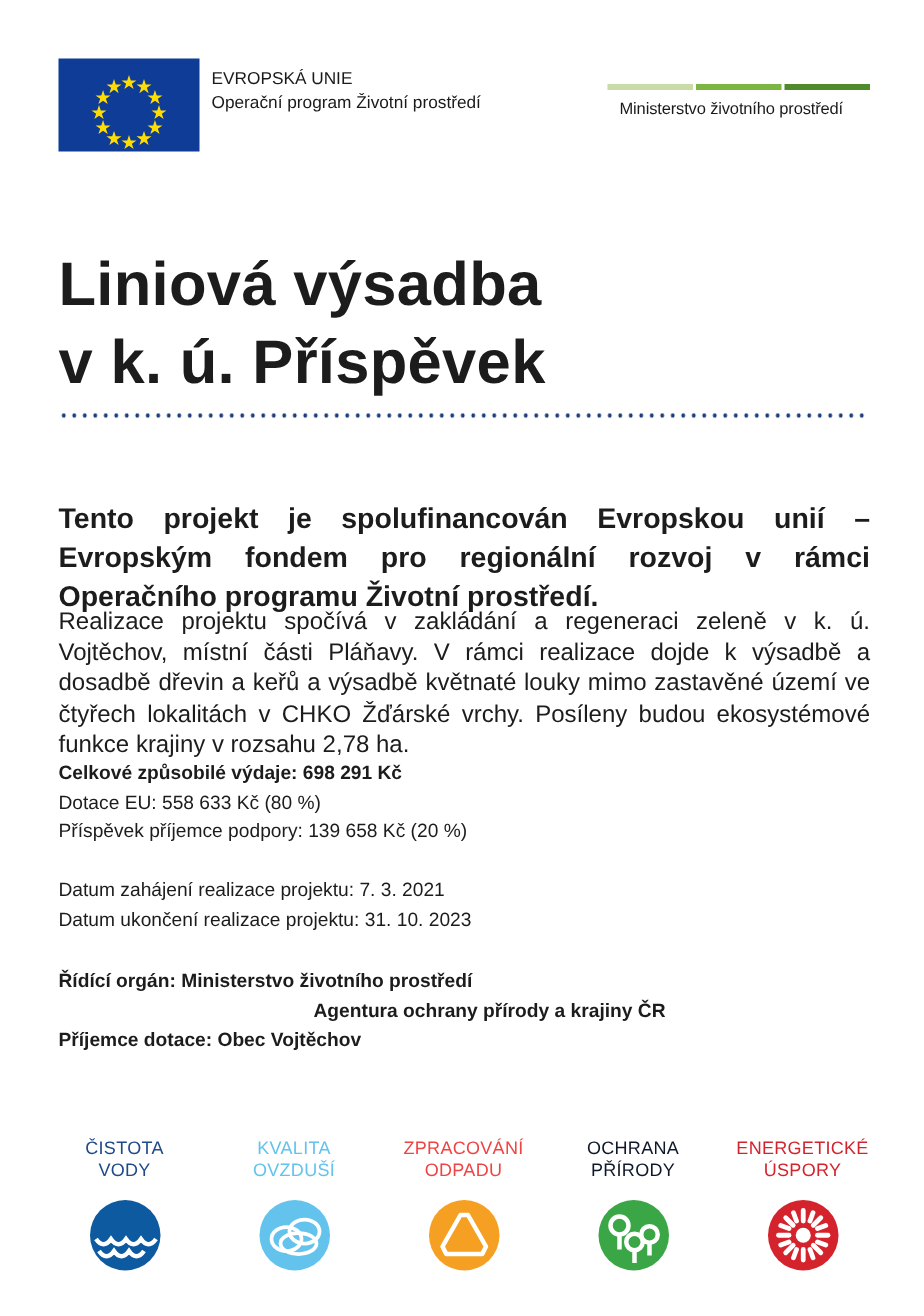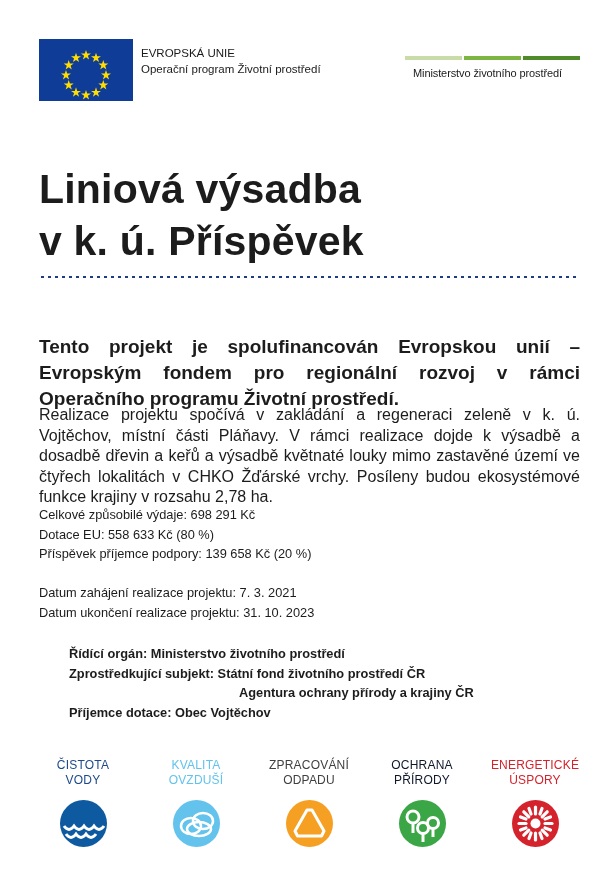--- a/index.html
+++ b/index.html
@@ -23,24 +23,24 @@
   
   .divider { left: 39px; top: 275px; width: 540px; height: 4px; background-image: radial-gradient(circle, #1e3d80 1.2px, transparent 1.4px); background-size: 7px 4px; background-repeat: repeat-x; }
 
   
   .subtitle { left: 39px; top: 290px; width: 541px; font-size: 19px; font-weight: bold; line-height: 26px; text-align: justify; color: #1c1c1c; margin-top: 44px; }
 
   
   .paragraph { left: 39px; top: 405px; width: 541px; font-size: 16px; line-height: 20.5px; text-align: justify; color: #1c1c1c; }
 
   .info { left: 39px; font-size: 12.8px; line-height: 19.5px; color: #1c1c1c; white-space: nowrap; }
-  .info .b { font-weight: normal; }
+  .info .b { font-weight: bold; }
   .costs { top: 505px; }
   .dates { top: 583px; }
-  .orgs { top: 644px; font-weight: bold; line-height: 19.5px; margin-left: 30px; }
+  .orgs { top: 644px; font-weight: bold; line-height: 19.5px; }
   .orgs .indent { padding-left: 170px; }
 
   
   .topic { top: 758px; width: 110px; text-align: center; }
   .topic-label { font-size: 12px; line-height: 15px; letter-spacing: 0.2px; height: 32px; }
   .topic-circle { width: 47px; height: 47px; border-radius: 50%; margin: 10px auto 0; position: relative; overflow: hidden; }
   .topic-circle svg { position: absolute; left: 0; top: 0; }
 </style>
 </head>
 <body>
@@ -92,21 +92,20 @@
   <div>Příspěvek příjemce podpory: 139 658 Kč (20 %)</div>
 </div>
 
 <div class="abs info dates">
   <div>Datum zahájení realizace projektu: 7. 3. 2021</div>
   <div>Datum ukončení realizace projektu: 31. 10. 2023</div>
 </div>
 
 <div class="abs info orgs">
   <div>Řídící orgán: Ministerstvo životního prostředí</div>
-  <div>Zprostředkující subjekt: Státní fond životního prostředí ČR</div>
   <div class="indent">Agentura ochrany přírody a krajiny ČR</div>
   <div>Příjemce dotace: Obec Vojtěchov</div>
 </div>
 
 <div class="abs topic" style="left:28px">
   <div class="topic-label" style="color:#1e4a8a">
     <div>ČISTOTA</div>
     <div>VODY</div>
   </div>
   <div class="topic-circle" style="background:#0d5aa0">
@@ -127,21 +126,21 @@
       <g fill="none" stroke="#fff" stroke-width="2.5">
         <ellipse cx="18" cy="26" rx="10" ry="8"></ellipse>
         <ellipse cx="30" cy="21" rx="10" ry="8"></ellipse>
         <ellipse cx="26" cy="29" rx="12" ry="7"></ellipse>
       </g>
     </svg>
   </div>
 </div>
 
 <div class="abs topic" style="left:254px">
-  <div class="topic-label" style="color:#404040">
+  <div class="topic-label" style="color:#ef4444">
     <div>ZPRACOVÁNÍ</div>
     <div>ODPADU</div>
   </div>
   <div class="topic-circle" style="background:#f5a023">
     <svg width="47" height="47" viewBox="0 0 47 47">
       <path d="M21 10 L26 10 L38 31 L35.5 36 L11.5 36 L9 31 Z" fill="none" stroke="#fff" stroke-width="3" stroke-linejoin="round"></path>
     </svg>
   </div>
 </div>
 

